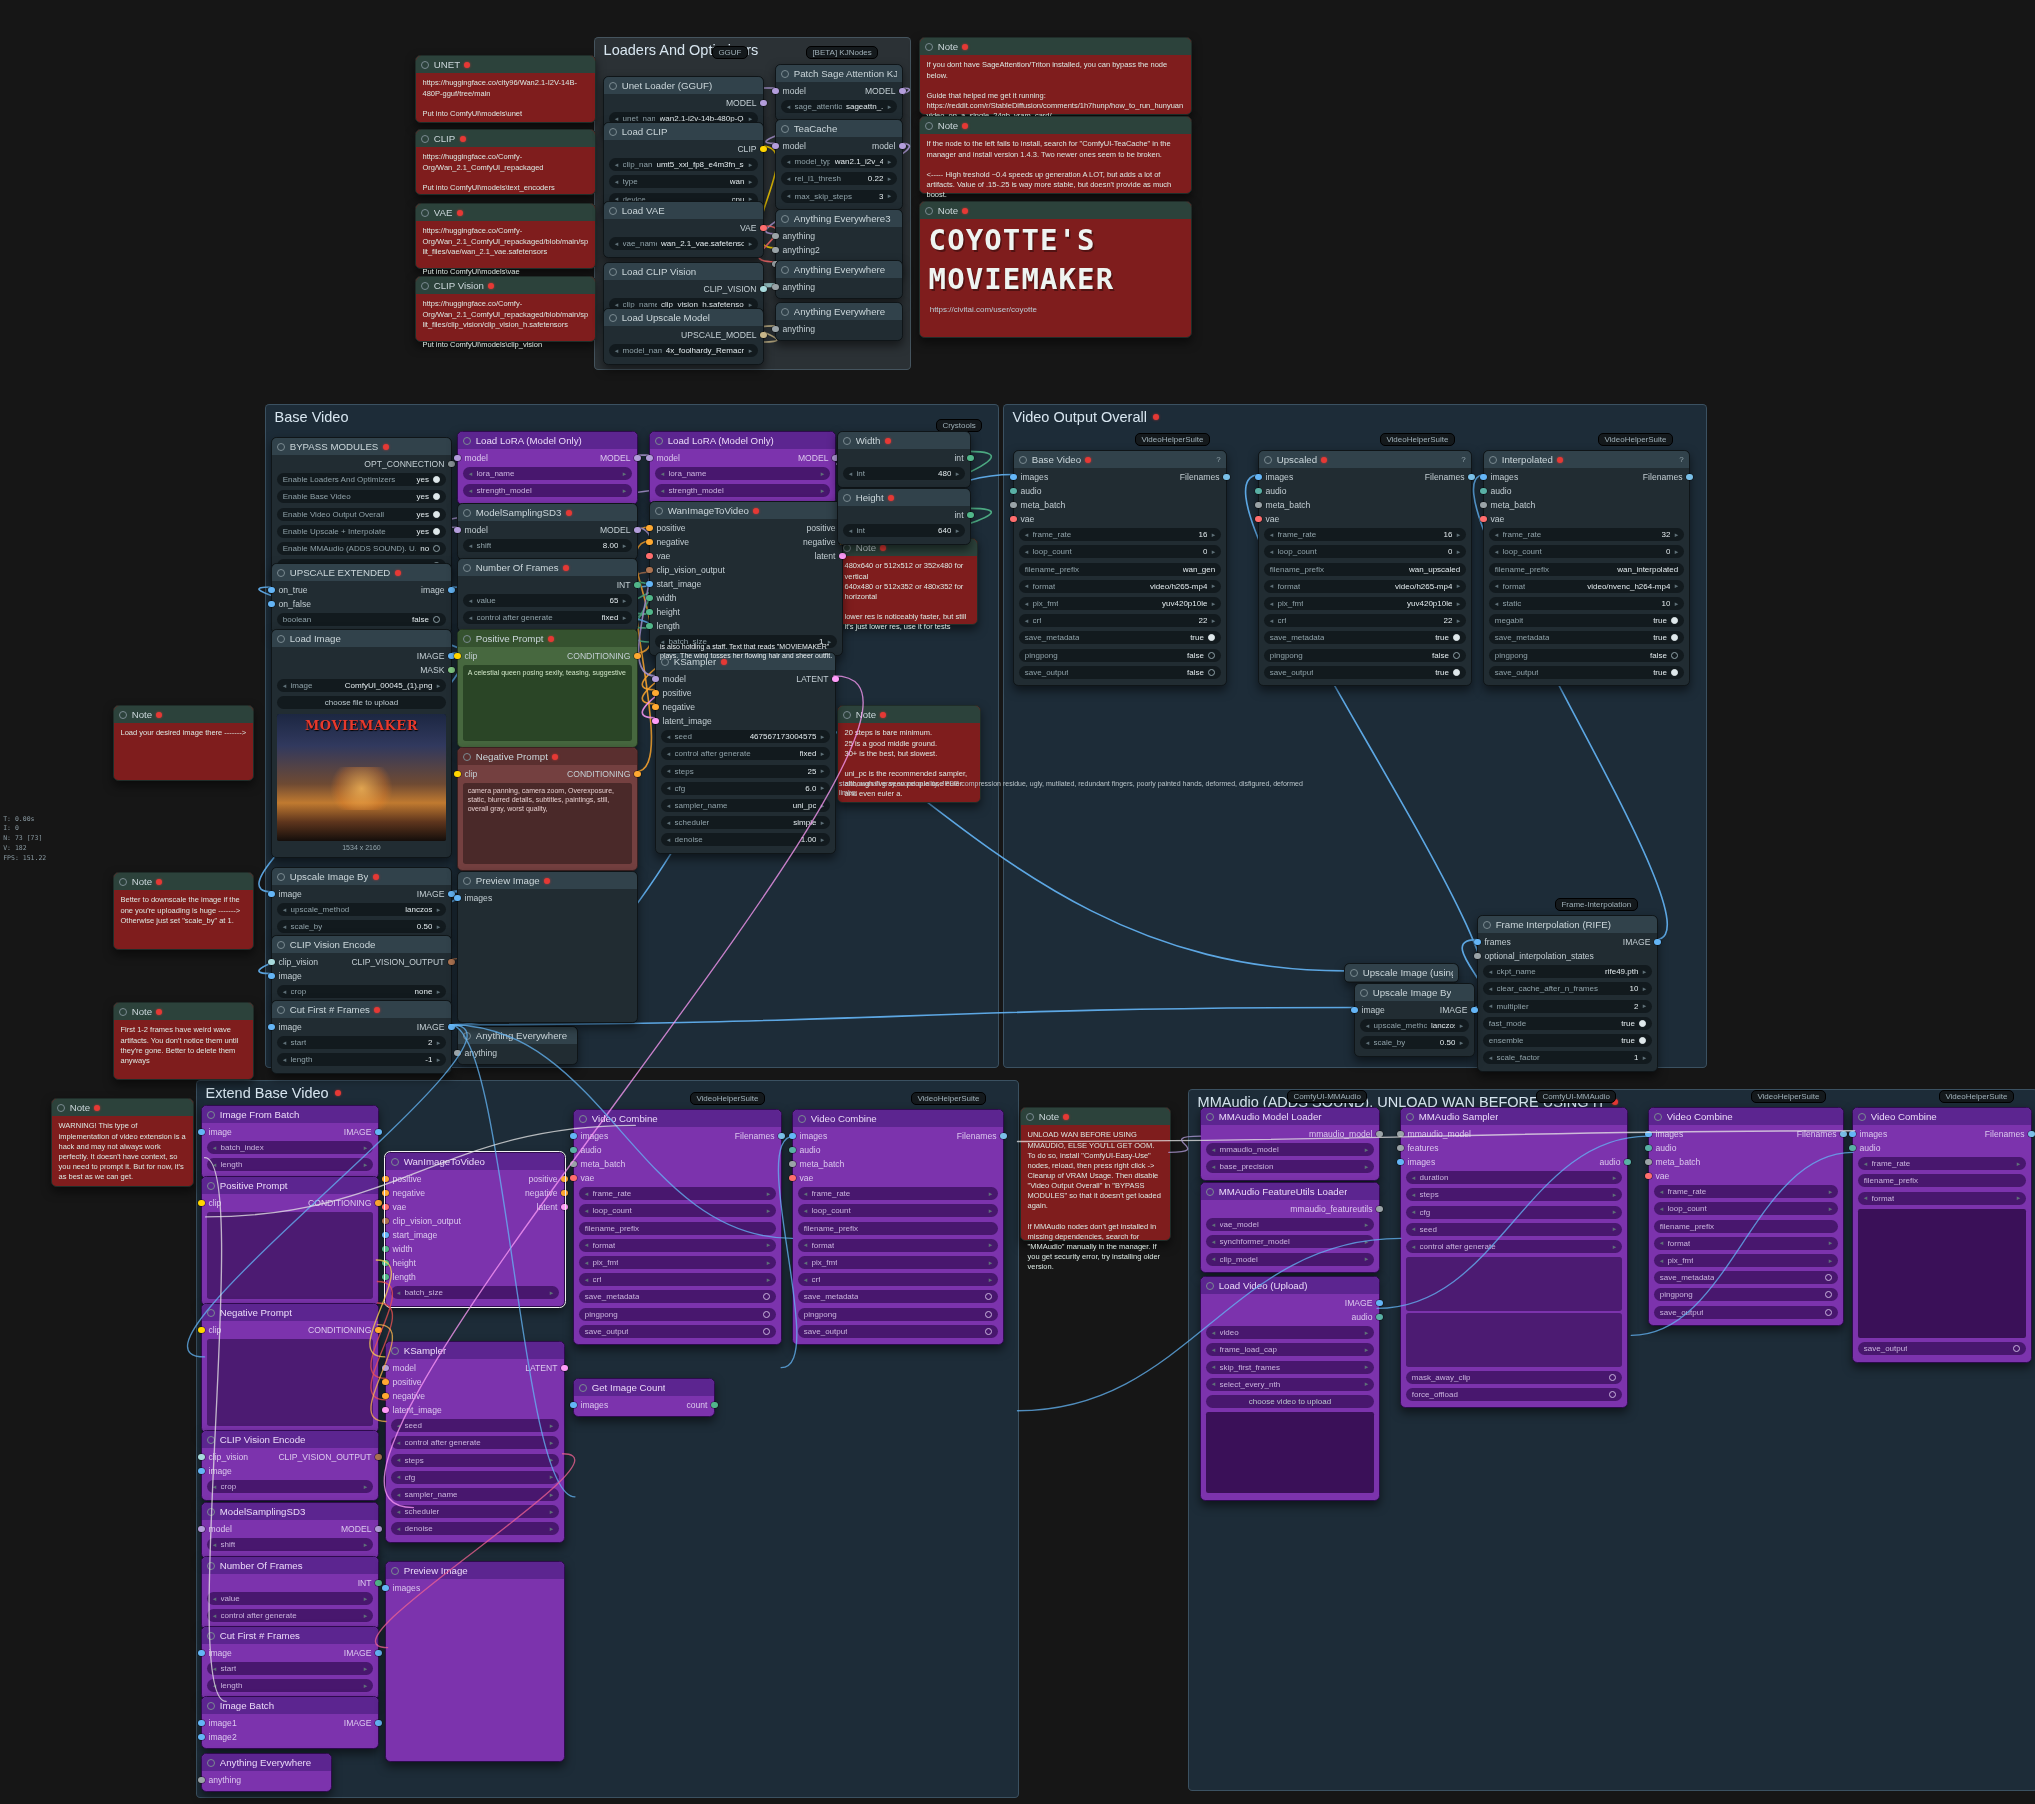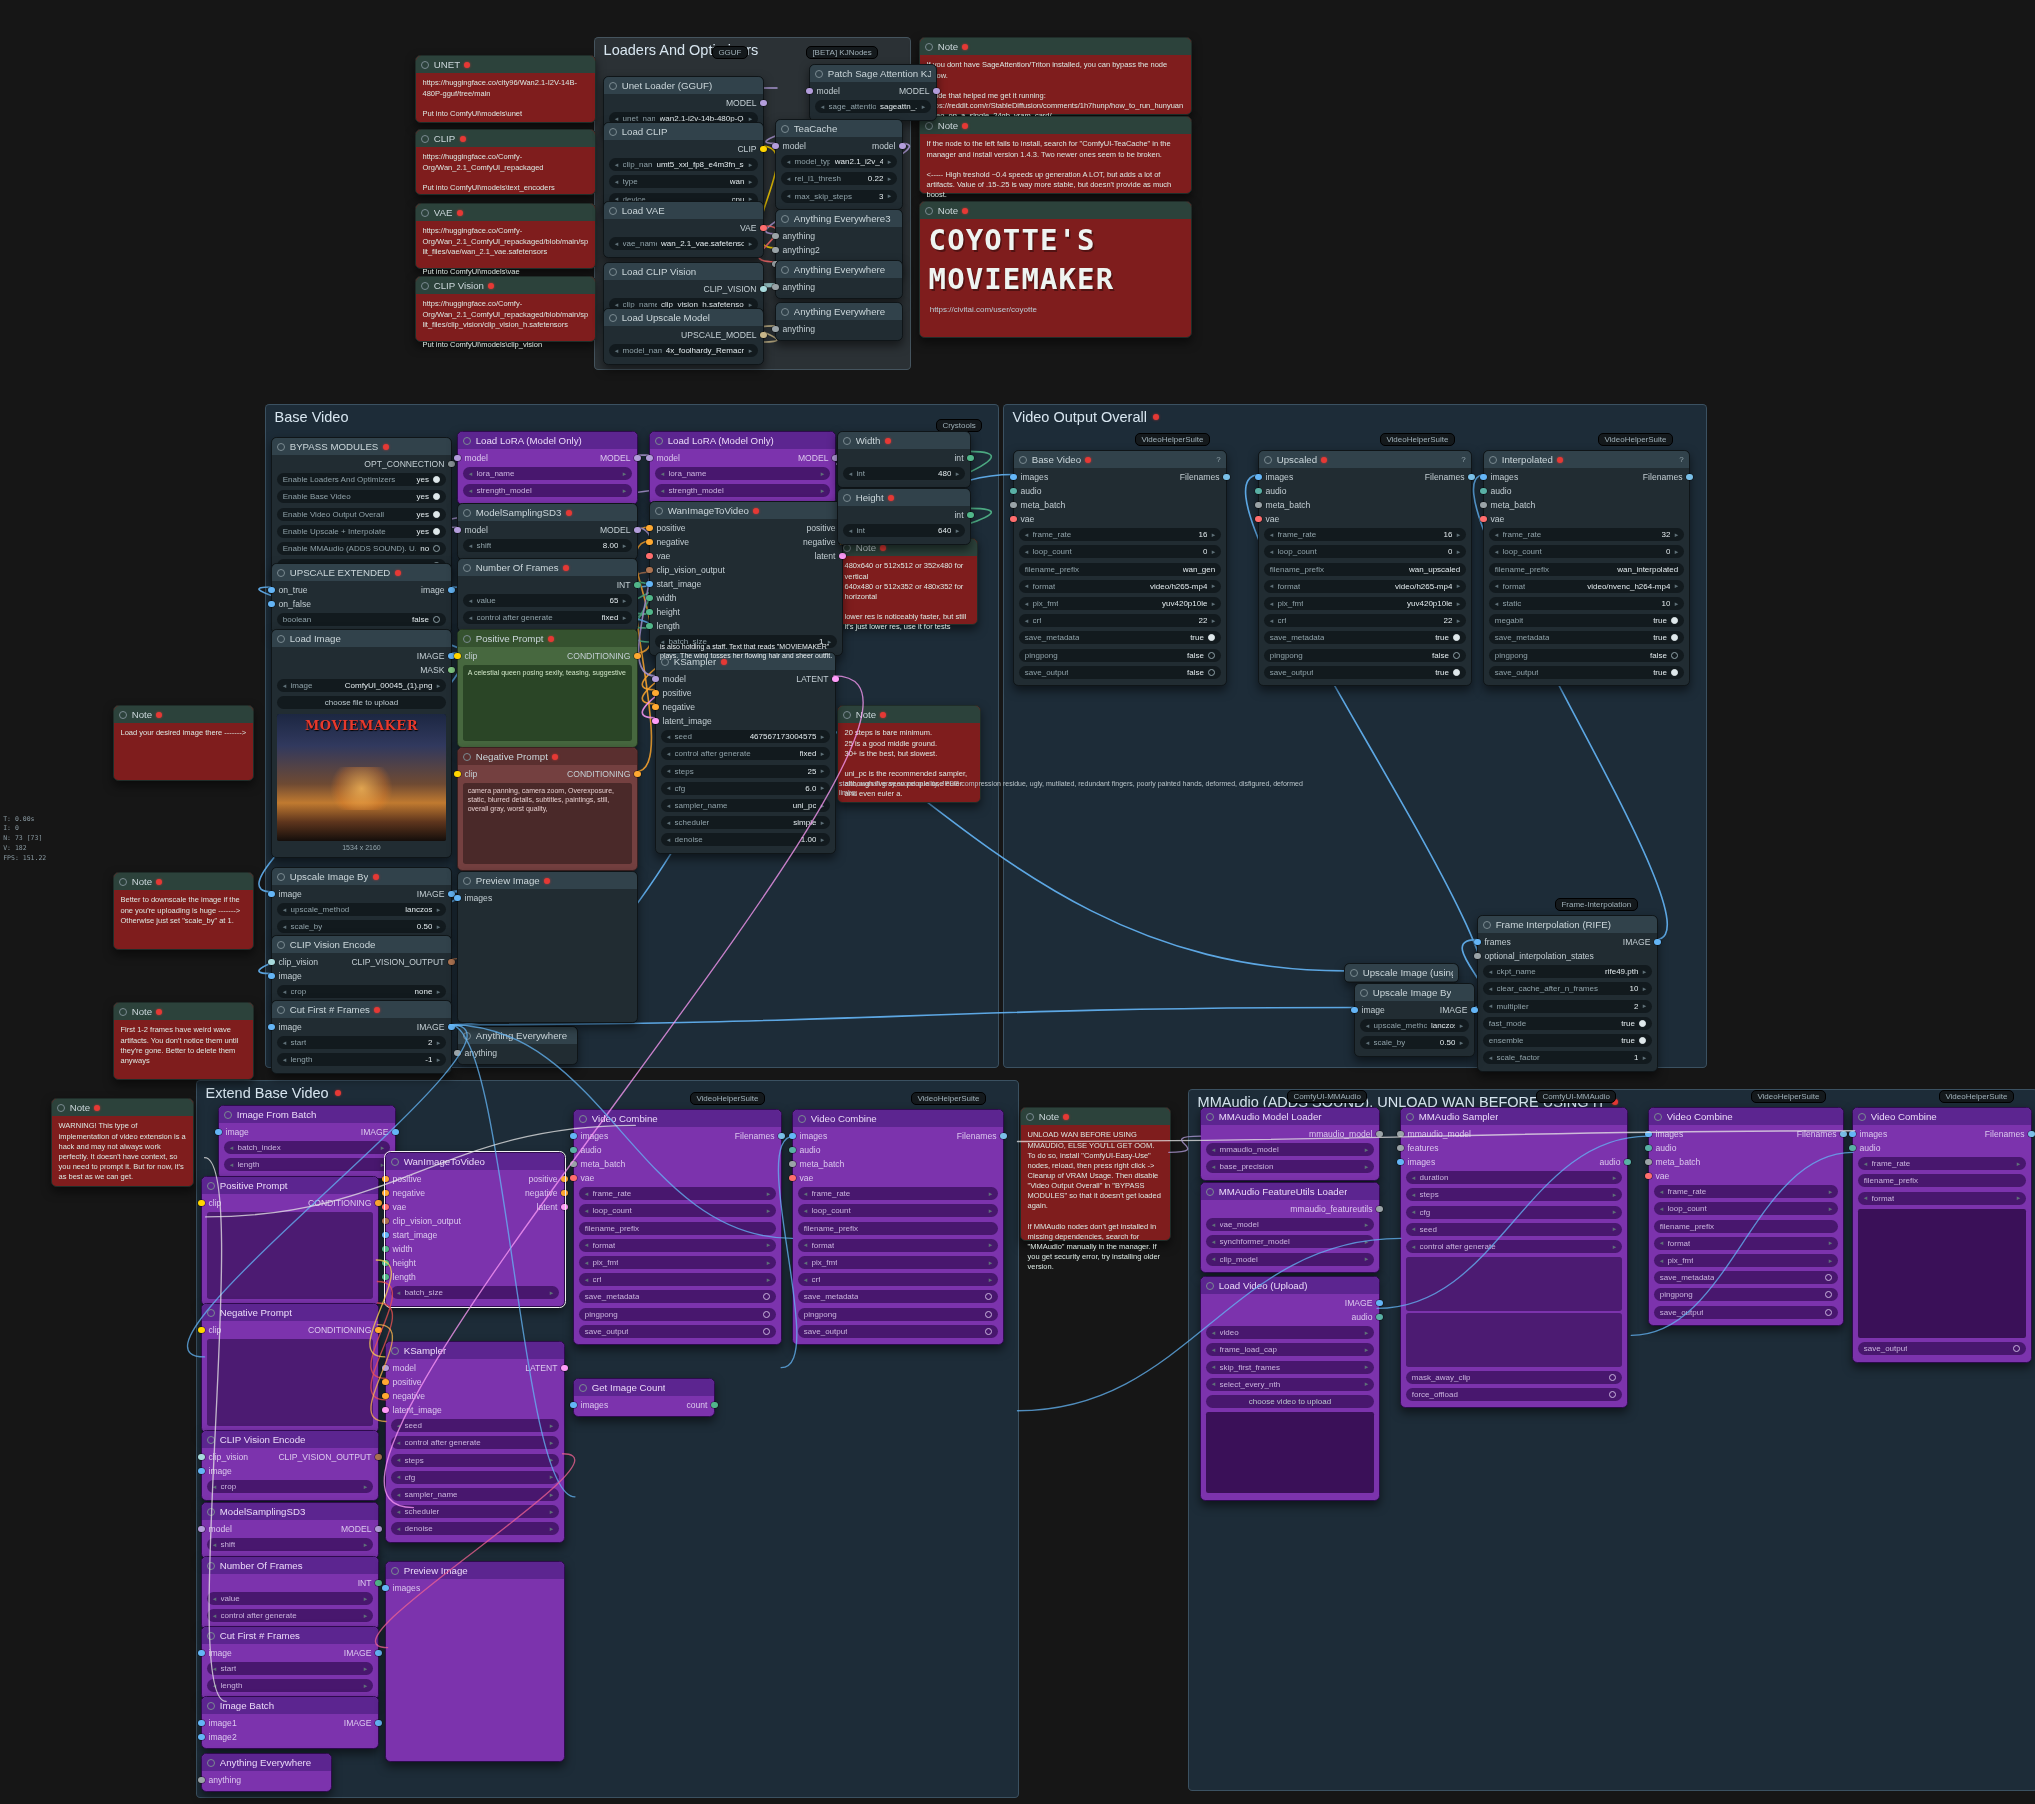--- a/index.html
+++ b/index.html
@@ -333,21 +333,21 @@
           <div class="row wrow">
             <div class="widget">
               <span class="arr">◂</span>
               <span class="wname">unet_name</span>
               <span class="wval">wan2.1-i2v-14b-480p-Q8_0...</span>
               <span class="arr">▸</span>
             </div>
           </div>
         </div>
       </div>
-      <div class="node std" style="left: 775px; top: 64px; width: 126px; margin-left: 34px;">
+      <div class="node std" style="left: 775px; top: 64px; width: 126px;">
         <div class="nhead">
           <span class="tdot"></span>
           <span class="ttext">Patch Sage Attention KJ</span>
         </div>
         <div class="nbody">
           <div class="row">
             <span class="ioleft">
               <span class="dot in" style="background: rgb(179, 157, 219);"></span>
               <span class="iolabel">model</span>
             </span>
@@ -1660,21 +1660,21 @@
           <div class="row wrow">
             <div class="widget">
               <span class="arr">◂</span>
               <span class="wname">scale_by</span>
               <span class="wval">0.50</span>
               <span class="arr">▸</span>
             </div>
           </div>
         </div>
       </div>
-      <div class="node purple" style="left: 218px; top: 1105px; width: 176px;">
+      <div class="node purple" style="left: 201px; top: 1105px; width: 176px;">
         <div class="nhead">
           <span class="tdot"></span>
           <span class="ttext">Image From Batch</span>
         </div>
         <div class="nbody">
           <div class="row">
             <span class="ioleft">
               <span class="dot in" style="background: rgb(100, 181, 246);"></span>
               <span class="iolabel">image</span>
             </span>

